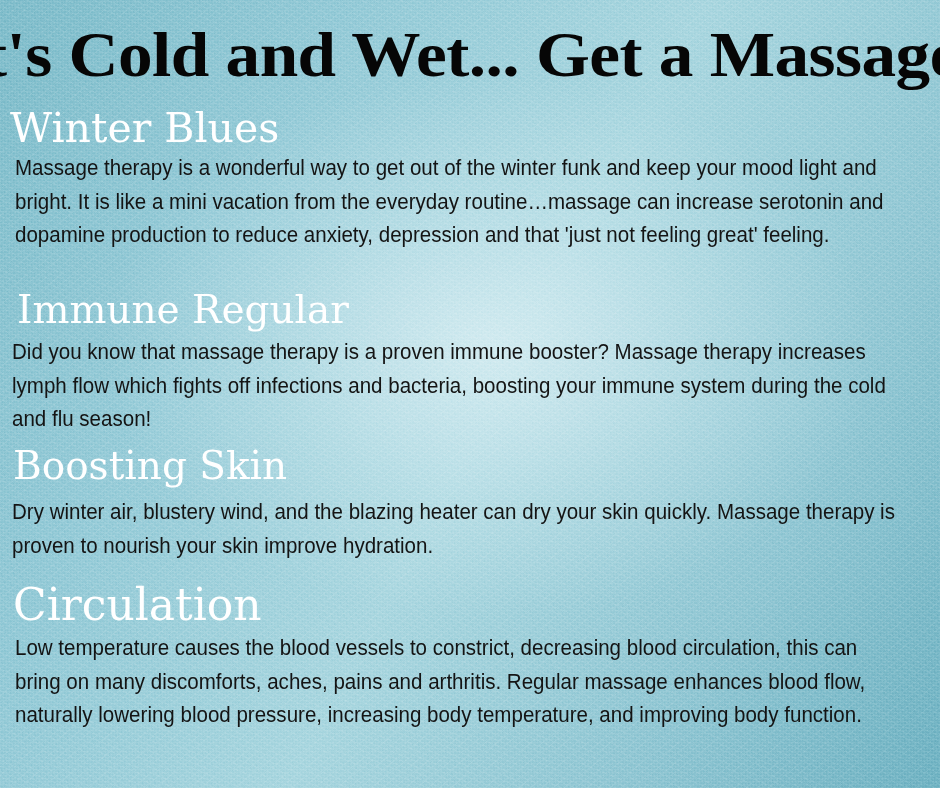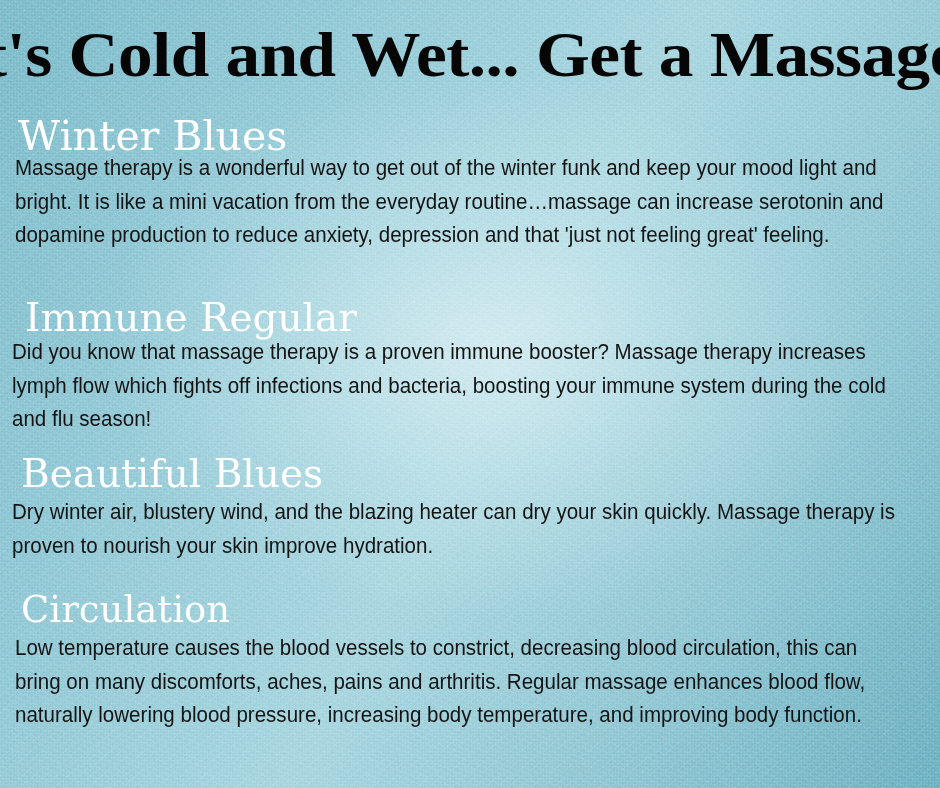--- a/index.html
+++ b/index.html
@@ -71,21 +71,21 @@
     color: #060606;
     letter-spacing: -0.5px;
     transform: scaleX(1.10);
     transform-origin: 50% 50%;
     white-space: nowrap;
   }
 
   
   .section-heading {
     position: absolute;
-    margin: 8px;
+    margin: 0;
     font-family: "DejaVu Serif", "Liberation Serif", serif;
     font-weight: 400;
     color: #ffffff;
     line-height: 1.0;
     white-space: nowrap;
     letter-spacing: 0px;
   }
 
   
   .section-body {
@@ -106,41 +106,41 @@
 
   
   #heading-immune-boosting { left: 17px; top: 290px; font-size: 39px; }
   #body-immune-boosting    { left: 12px; top: 336px; width: 930px; }
 
   
   #heading-beautiful-skin { left: 13px; top: 446px; font-size: 39px; }
   #body-beautiful-skin    { left: 12px; top: 496px; width: 930px; }
 
   
-  #heading-circulation { left: 13px; top: 583px; font-size: 37px; }
+  #heading-circulation { left: 13px; top: 583px; font-size: 44px; }
   #body-circulation    { left: 15px; top: 632px; width: 925px; }
 </style>
 </head>
 <body>
 
 <div id="poster">
 
   <div id="grain-overlay"></div>
   <div id="grain-overlay-2"></div>
 
   <div id="content">
 
     <h1 class="poster-title">It's Cold and Wet... Get a Massage!</h1>
 
     <h2 class="section-heading" id="heading-winter-blues">Winter Blues</h2>
     <p class="section-body" id="body-winter-blues">Massage therapy is a wonderful way to get out of the winter funk and keep your mood light and bright. It is like a mini vacation from the everyday routine…massage can increase serotonin and dopamine production to reduce anxiety, depression and that 'just not feeling great' feeling.</p>
 
     <h2 class="section-heading" id="heading-immune-boosting">Immune Regular</h2>
     <p class="section-body" id="body-immune-boosting">Did you know that massage therapy is a proven immune booster? Massage therapy increases lymph flow which fights off infections and bacteria, boosting your immune system during the cold and flu season!</p>
 
-    <h2 class="section-heading" id="heading-beautiful-skin">Beautiful Blues</h2>
+    <h2 class="section-heading" id="heading-beautiful-skin">Boosting Skin</h2>
     <p class="section-body" id="body-beautiful-skin">Dry winter air, blustery wind, and the blazing heater can dry your skin quickly. Massage therapy is proven to nourish your skin improve hydration.</p>
 
     <h2 class="section-heading" id="heading-circulation">Circulation</h2>
     <p class="section-body" id="body-circulation">Low temperature causes the blood vessels to constrict, decreasing blood circulation, this can bring on many discomforts, aches, pains and arthritis. Regular massage enhances blood flow, naturally lowering blood pressure, increasing body temperature, and improving body function.</p>
 
   </div>
 </div>
 
 </body></html>

